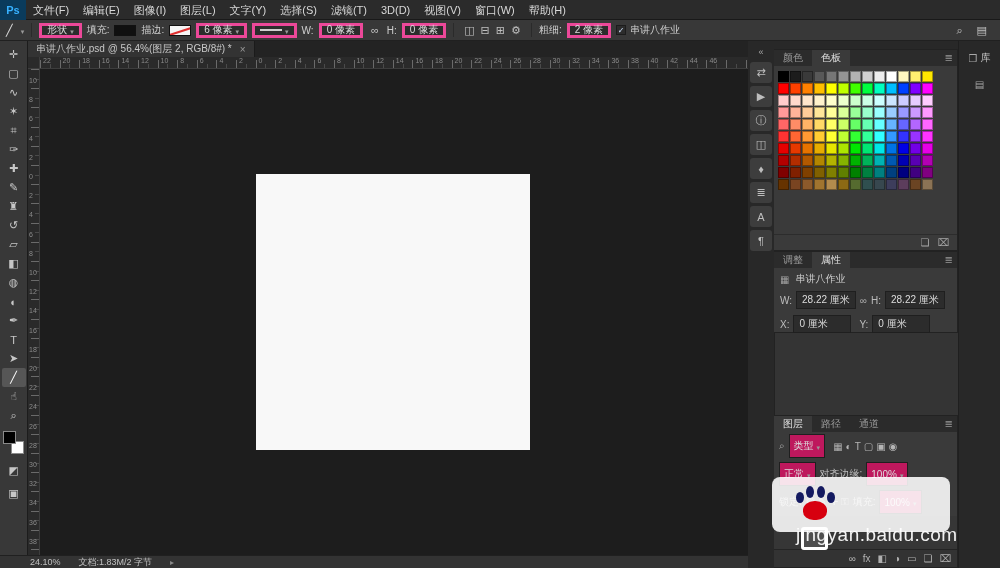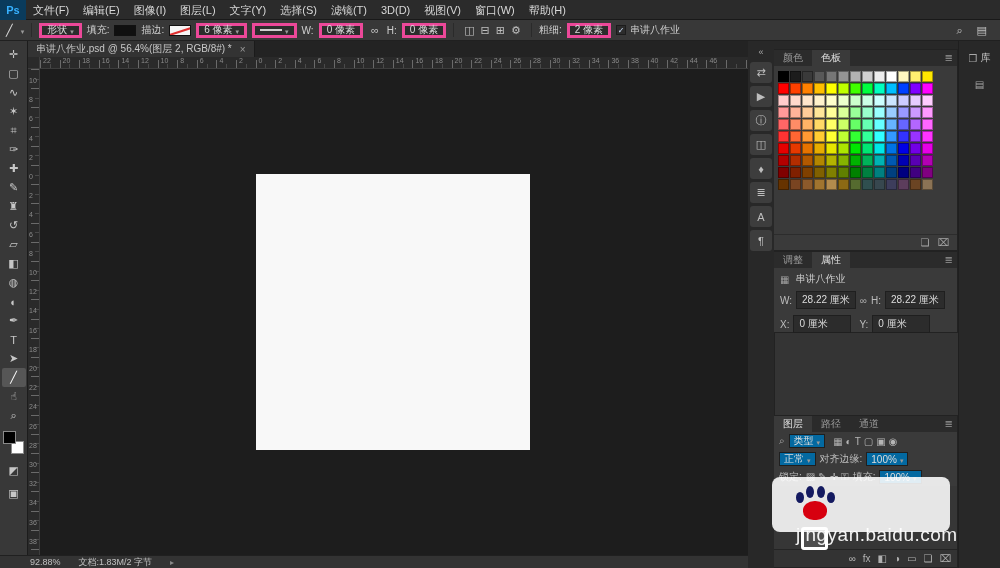--- a/index.html
+++ b/index.html
@@ -80,21 +80,21 @@
   .swatch-actions { margin-top:auto; height:16px; border-top:1px solid #2c2c2c; display:flex; justify-content:flex-end; gap:8px; align-items:center; padding-right:8px; color:#a8a8a8; font-size:10px; }
   .props-panel { height:82px; }
   .prop-header { display:flex; align-items:center; gap:6px; padding:4px 6px 2px 6px; color:#cfcfcf; font-size:10px; }
   .ph-icon { color:#a0a0a0; font-size:10px; }
   .prop-row { display:flex; align-items:center; gap:4px; padding:3px 6px; font-size:10px; color:#bdbdbd; }
   .pfield { background:#2c2c2c; border:1px solid #1f1f1f; padding:1px 5px; min-width:58px; color:#ddd; }
   .plink { color:#a8a8a8; }
   .dock-spacer { flex:1; background:#343434; border-left:1px solid #222; }
   .layers-panel { height:153px; display:flex; flex-direction:column; }
   .lrow { display:flex; align-items:center; gap:4px; padding:2px 5px; font-size:10px; color:#bdbdbd; }
-  .ldrop { background:#0369a1; border:1px solid #1f1f1f; height:14px; display:flex; align-items:center; padding:0 4px; color:#ddd; }
+  .ldrop { background:#be185d; border:1px solid #1f1f1f; height:24px; display:flex; align-items:center; padding:0 4px; color:#ddd; }
   .fglyph { color:#a8a8a8; font-size:10px; }
   .filter-icons { display:flex; gap:3px; margin-left:4px; color:#b5b5b5; }
   .filter-icons .fi { font-size:10px; }
   .lock-icons { display:flex; gap:3px; color:#b5b5b5; font-size:10px; }
   .layers-list { flex:1; background:#363636; }
   .layers-bottom { height:18px; background:#333333; border-top:1px solid #242424; display:flex; align-items:center; justify-content:flex-end; gap:7px; padding-right:6px; color:#b0b0b0; font-size:10px; }
   .lib-strip { width:42px; border-left:1px solid #1f1f1f; padding-top:10px; display:flex; flex-direction:column; align-items:center; gap:14px; }
   .lib-btn { display:flex; align-items:center; gap:3px; color:#c0c0c0; font-size:10px; }
   .lib-icon { font-size:10px; color:#a8a8a8; }
 
@@ -277,21 +277,21 @@
         <span class="rl-num" style="top:449.6px">36</span>
         <span class="rl-num" style="top:468.8px">38</span>
       </div>
     <div class="canvas-inner">
       <div class="document"></div>
     </div>
   </div>
 </div>
 
 <div class="statusbar">
-  <span>92.88%</span>
+  <span>24.10%</span>
   <span>文档:1.83M/2 字节</span>
   <span class="sb-caret"></span>
 </div>
 
 <div class="rightdock">
   <div class="dock-strip">
     <div class="strip-collapse">«</div>
     <div id="dock-icons">
         <div class="strip-icon" style="margin-bottom:3px">⇄</div>
         <div class="strip-icon" style="margin-bottom:3px">▶</div>

